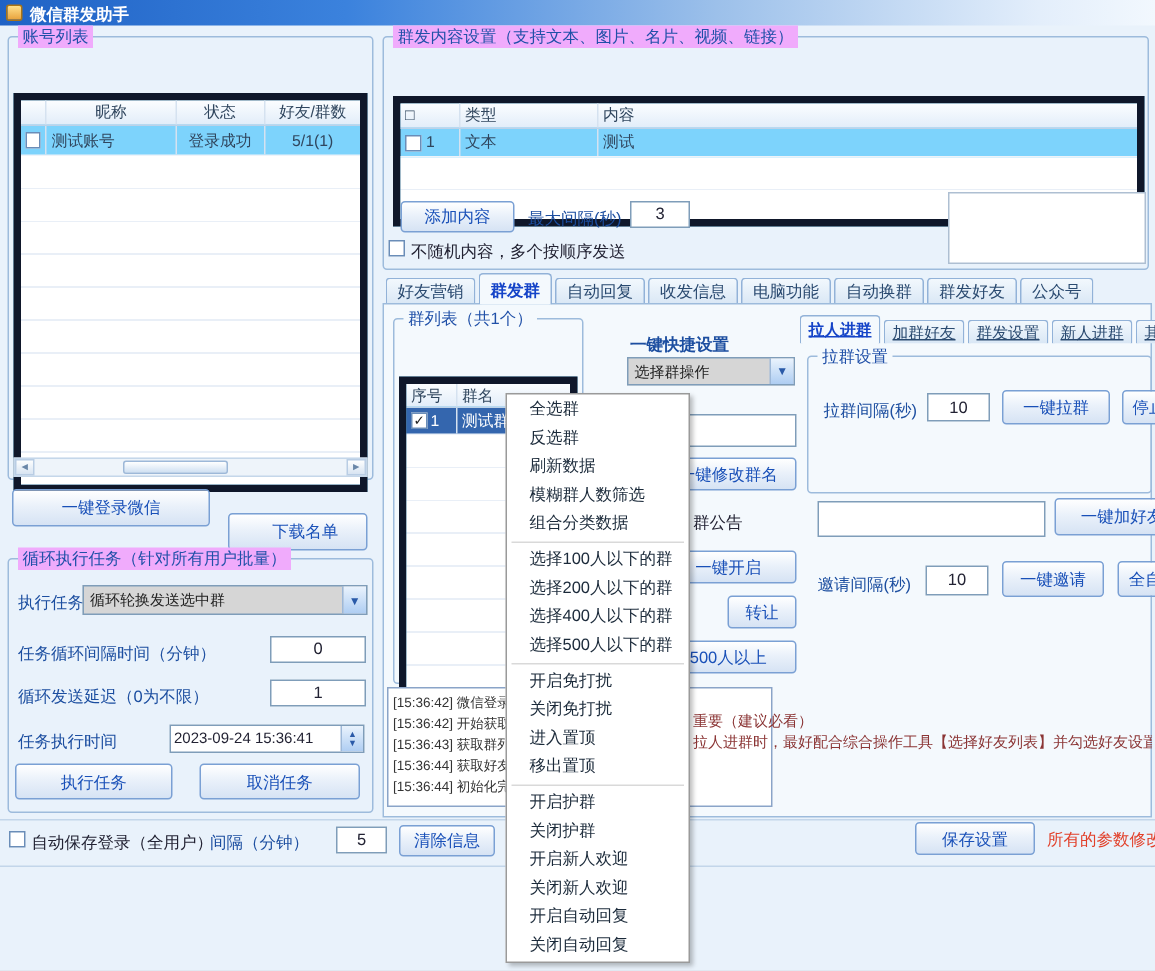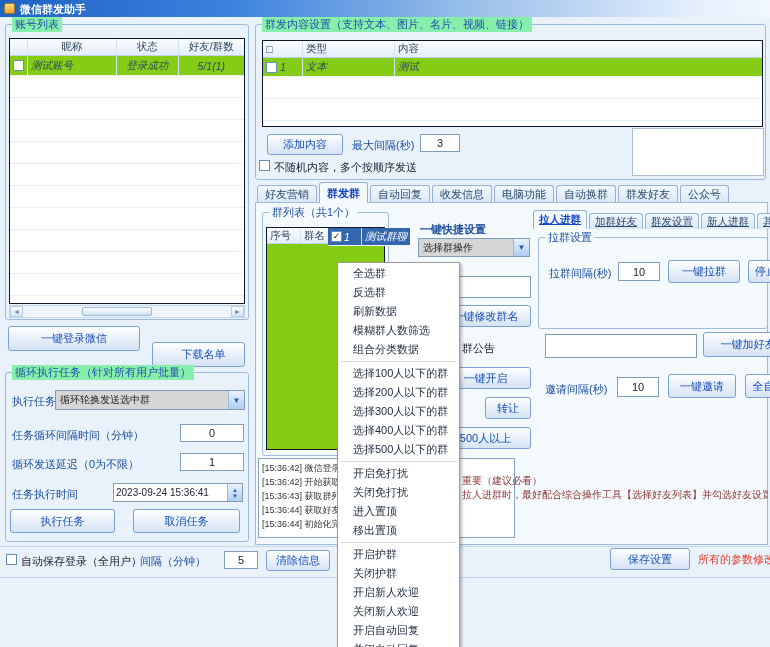--- a/index.html
+++ b/index.html
@@ -9,21 +9,21 @@
 
   
   .titlebar { position:absolute; left:0; top:0; width:770px; height:17px;
     background:linear-gradient(to right,#1f62c5,#3b82dd 30%,#9cc0ea 62%,#e3eefb 90%,#f2f8fe); }
   .titlebar .appicon { position:absolute; left:4px; top:3px; width:11px; height:11px; border-radius:2px;
     background:linear-gradient(#ffe08a,#e8a33d); border:1px solid #a97416; }
   .titlebar .title { position:absolute; left:20px; top:2px; color:#fff; font-weight:bold; font-size:11px; }
 
   
   .groupbox { position:absolute; border:1px solid #9dbbdc; border-radius:3px; }
-  .legend { position:absolute; top:-8px; left:6px; background:#86efac; padding:0 3px; color:#2050a8; white-space:nowrap; }
+  .legend { position:absolute; top:-8px; left:6px; background:#f0abfc; padding:0 3px; color:#2050a8; white-space:nowrap; }
   .legend.inpanel { background:#f4f9fd; }
 
   
   .btn { position:absolute; border:1px solid #7aa0d4; border-radius:3px; color:#1950b8;
     background:linear-gradient(#ffffff,#eaf1fa 45%,#d6e3f4); text-align:center;
     display:flex; align-items:center; justify-content:center; cursor:default; white-space:nowrap; overflow:hidden; }
 
   
   .tinput { position:absolute; background:#fff; border:1px solid #7f9db9; font-size:11px;
     display:flex; align-items:center; padding:0 3px; overflow:hidden; white-space:nowrap; }
@@ -35,27 +35,27 @@
   .combo .val { flex:1; padding:0 4px; overflow:hidden; white-space:nowrap; }
   .combo .arrow { width:16px; align-self:stretch; border-left:1px solid #9db8d8;
     background:linear-gradient(#eaf3fd,#aecdf2); color:#2a5aa8; font-size:8px;
     display:flex; align-items:center; justify-content:center; }
 
   
   .cb { display:inline-block; width:11px; height:11px; background:#fff; border:1px solid #6a8db8;
     font-size:9px; line-height:9px; text-align:center; color:#222; vertical-align:middle; }
 
   
-  .tbl { position:absolute; background:#84cc16; border:1px solid #0f172a; }
+  .tbl { position:absolute; background:#7dd3fc; border:5px solid #0f172a;margin-top:24px; }
   .trow { display:flex; width:100%; }
   .thead { background:linear-gradient(#fbfdff,#e2edf9); border-bottom:1px solid #bdd2e8; height:17px; }
   .tcell { border-right:1px solid #d5e2f0; padding:1px 3px; overflow:hidden; white-space:nowrap;
     display:flex; align-items:center; font-size:10.5px; color:#30465e; }
   .tcell:last-child { border-right:none; }
-  .drow { height:20px; border-bottom:1px solid #eef3f9; color:#222;font-style:italic; }
+  .drow { height:20px; border-bottom:1px solid #eef3f9; color:#222; }
   .rowsel { background:#3466ae; color:#fff; }
   .rowsel .tcell { color:#fff; }
   .tfill { flex:1; background:repeating-linear-gradient(to bottom,#ffffff 0 21px,#e9eff7 21px 22px); }
 
   .label { position:absolute; color:#1c4ea0; white-space:nowrap; }
   .dark { color:#223; }
 
   
   .tabs { position:absolute; display:flex; gap:2px; align-items:flex-end; }
   .tab { height:18px; padding:0 7px; display:flex; align-items:center; border:1px solid #92b2d8; border-bottom:none;
@@ -199,21 +199,21 @@
     <div class="tab">自动换群</div>
     <div class="tab">群发好友</div>
     <div class="tab">公众号</div>
   </div>
 
   <div class="panel" style="left:255px;top:202px;width:513px;height:343px;"></div>
 
   <div class="groupbox" style="left:262px;top:212px;width:127px;height:244px;">
     <span class="legend inpanel">群列表（共1个）</span>
   </div>
-  <div class="tbl" style="left:266px;top:227px;width:119px;height:223px;display:flex;flex-direction:row;">
+  <div class="tbl" style="left:266px;top:227px;width:119px;height:223px;display:flex;flex-direction:column;">
     <div class="trow thead" style="height:16px;">
       <div class="tcell" style="width:34px;">序号</div>
       <div class="tcell" style="flex:1;">群名</div>
     </div>
     <div class="trow drow rowsel" style="height:18px;">
       <div class="tcell" style="width:34px;gap:2px;">
           <span class="cb">✓</span>
           <span>1</span>
         </div>
       <div class="tcell" style="flex:1;">测试群聊</div>
@@ -269,21 +269,20 @@
 
   <div class="menu">
       <div class="menu-item">全选群</div>
       <div class="menu-item">反选群</div>
       <div class="menu-item">刷新数据</div>
       <div class="menu-item">模糊群人数筛选</div>
       <div class="menu-item">组合分类数据</div>
       <div class="menu-sep"></div>
       <div class="menu-item">选择100人以下的群</div>
       <div class="menu-item">选择200人以下的群</div>
-      <div class="menu-item">选择300人以下的群</div>
       <div class="menu-item">选择400人以下的群</div>
       <div class="menu-item">选择500人以下的群</div>
       <div class="menu-sep"></div>
       <div class="menu-item">开启免打扰</div>
       <div class="menu-item">关闭免打扰</div>
       <div class="menu-item">进入置顶</div>
       <div class="menu-item">移出置顶</div>
       <div class="menu-sep"></div>
       <div class="menu-item">开启护群</div>
       <div class="menu-item">关闭护群</div>

